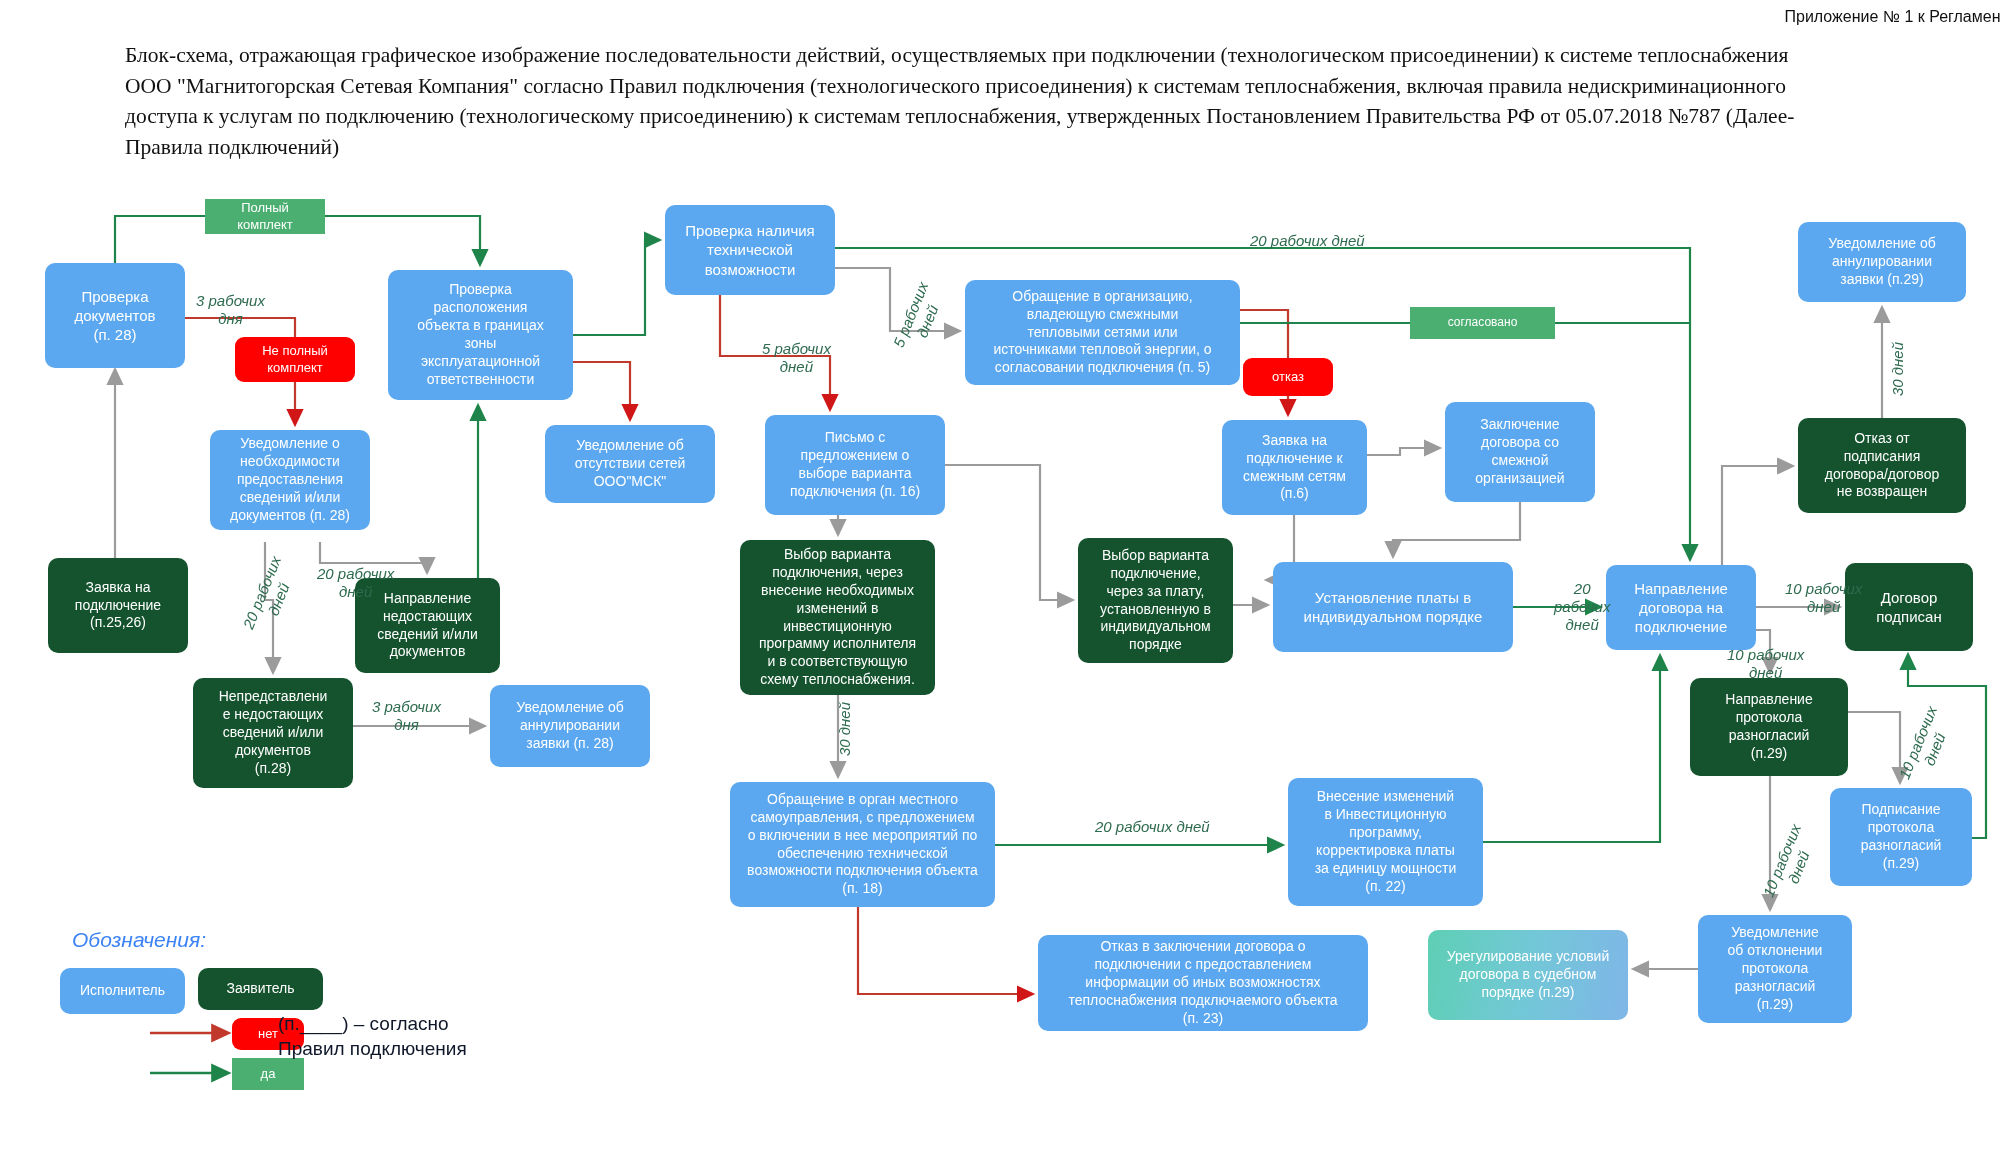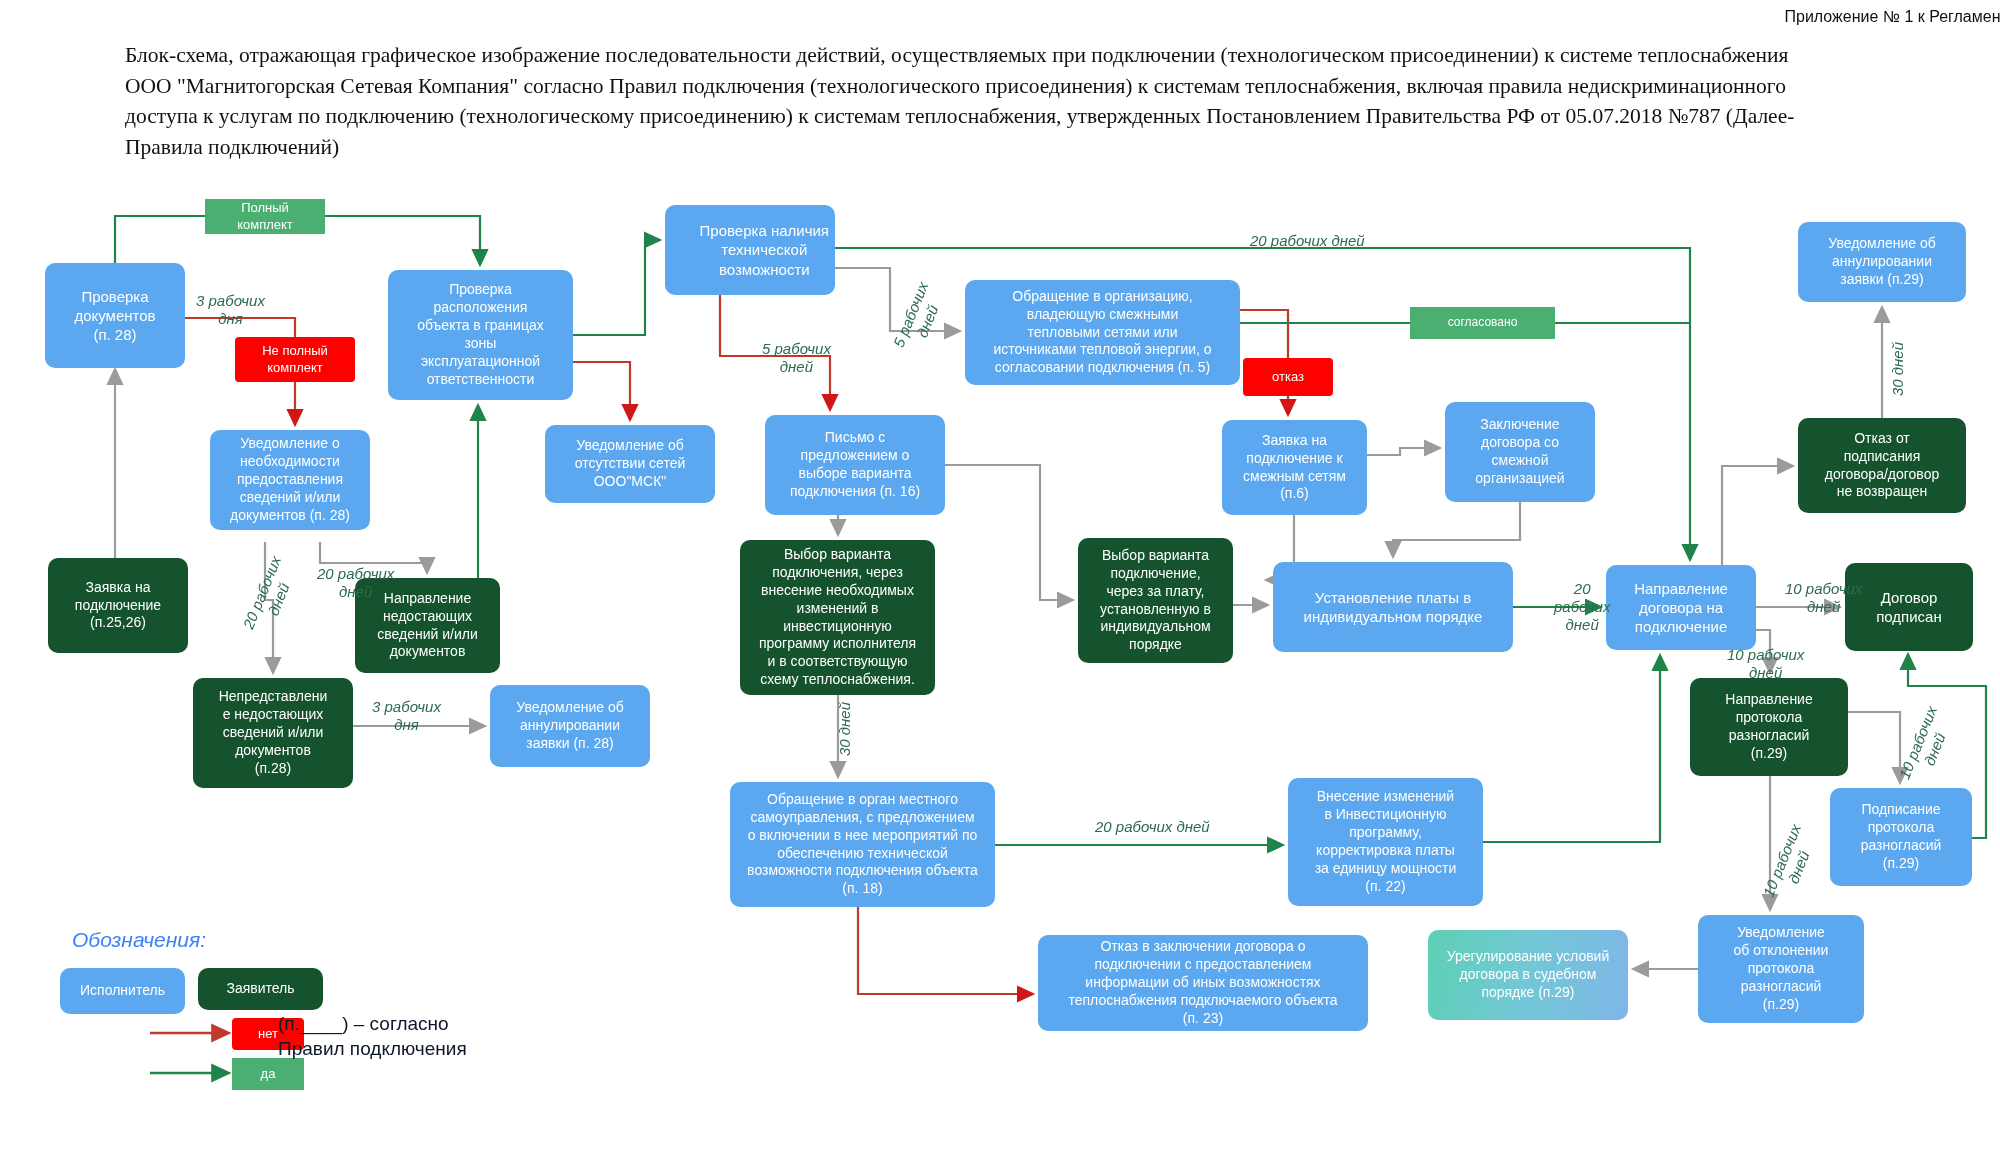--- a/index.html
+++ b/index.html
@@ -32,21 +32,21 @@
     text-align:center;color:#ffffff;
     font-family:"Liberation Sans", sans-serif;
     line-height:1.28;
     padding:4px 6px;
     border-radius:10px;
   }
   .node.blue{background:#5BA8F0;}
   .node.teal{background:#14532d;}
   .node.grad{background:linear-gradient(100deg,#5ECFB4 0%,#72C8D6 48%,#7FB6E8 100%);}
   .node.flag-green{background:#4CAF72;border-radius:0;color:#ffffff;}
-  .node.flag-red{background:#FF0000;border-radius:4px;color:#ffffff;}
+  .node.flag-red{background:#FF0000;border-radius:9px;color:#ffffff;}
   .node span{display:block;white-space:pre-line;}
 
   
   .elabel{
     position:absolute;color:#2E6B4F;
     font-family:"Liberation Sans", sans-serif;
     font-style:italic;font-size:15px;line-height:1.2;
     white-space:pre-line;text-align:center;
   }
   .elabel.rot{transform:rotate(-68deg);transform-origin:center center;}
@@ -213,21 +213,21 @@
 объекта в границах
 зоны
 эксплуатационной
 ответственности</span>
       </div>
       <div class="node blue" style="left: 545px; top: 425px; width: 170px; height: 78px; font-size: 14px;">
         <span>Уведомление об
 отсутствии  сетей
 ООО"МСК"</span>
       </div>
-      <div class="node blue" style="left: 665px; top: 205px; width: 170px; height: 90px; font-size: 15px; justify-content: flex-end;">
+      <div class="node blue" style="left: 665px; top: 205px; width: 170px; height: 90px; font-size: 15px;">
         <span>Проверка наличия
 технической
 возможности</span>
       </div>
       <div class="node blue" style="left: 740px; top: 415px; width: 180px; height: 100px; font-size: 14px; margin-left: 25px;">
         <span>Письмо с
 предложением о
 выборе варианта
 подключения (п. 16)</span>
       </div>
@@ -303,21 +303,21 @@
 протокола
 разногласий
 (п.29)</span>
       </div>
       <div class="node blue" style="left: 1830px; top: 788px; width: 142px; height: 98px; font-size: 14px;">
         <span>Подписание
 протокола
 разногласий
 (п.29)</span>
       </div>
-      <div class="node blue" style="left: 1698px; top: 915px; width: 166px; height: 108px; font-size: 14px; text-align: center;">
+      <div class="node blue" style="left: 1698px; top: 915px; width: 154px; height: 108px; font-size: 14px; text-align: center;">
         <span>Уведомление
 об отклонении
 протокола
 разногласий
 (п.29)</span>
       </div>
       <div class="node grad" style="left: 1428px; top: 930px; width: 200px; height: 90px; font-size: 14px;">
         <span>Урегулирование  условий
 договора в судебном
 порядке (п.29)</span>

